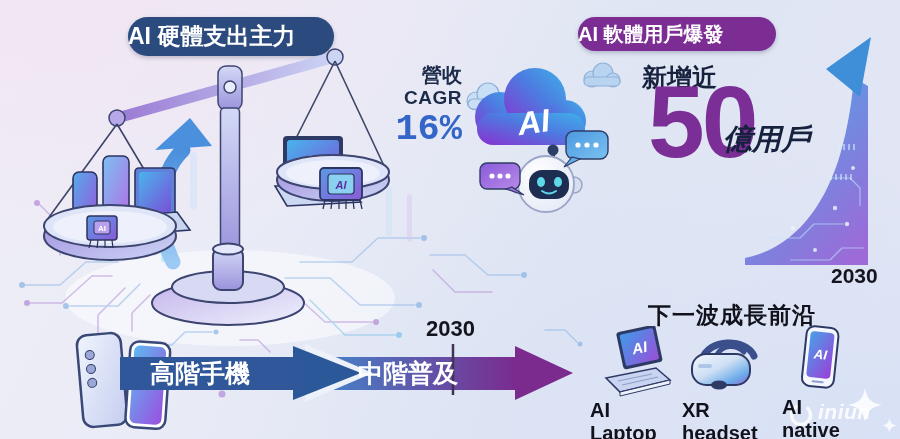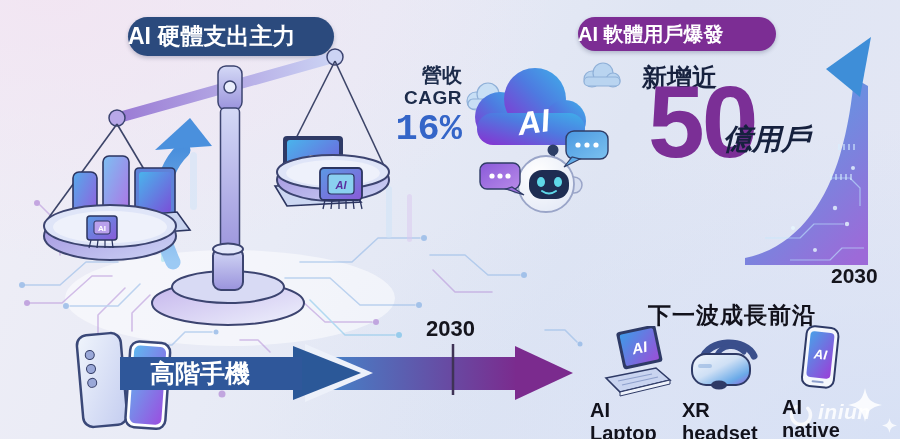--- a/index.html
+++ b/index.html
@@ -359,20 +359,21 @@
       </linearGradient>
     </defs>
     <rect x="196" y="15" width="206" height="33" fill="url(#tlGrad)"></rect>
     <polygon points="400,4 458,31 400,58" fill="#7b2b8e"></polygon>
     <line x1="338" y1="2" x2="338" y2="53" stroke="#3f3356" stroke-width="2.5"></line>
     <polygon points="190,2 258,31 190,60" fill="#edf1fa"></polygon>
     <polygon points="178,4 246,31 178,58" fill="#2b5898"></polygon>
     <rect x="5" y="15" width="182" height="33" fill="#2f579a"></rect>
   </svg>
   <div class="abs tl-label tl-label-1">高階手機</div>
+  <div class="abs tl-label tl-label-2">中階普及</div>
   <div class="abs tl-year">2030</div>
 
   <div class="abs nw-title">下一波成長前沿</div>
 
   <svg class="abs" style="left:600px;top:326px" width="74" height="72" viewBox="0 0 74 72">
     <defs>
       <linearGradient id="nwScreenGrad" x1="0" y1="0" x2="1" y2="1">
         <stop offset="0" stop-color="#3f9ae8"></stop>
           <stop offset="1" stop-color="#9a4fd8"></stop>
       </linearGradient>

